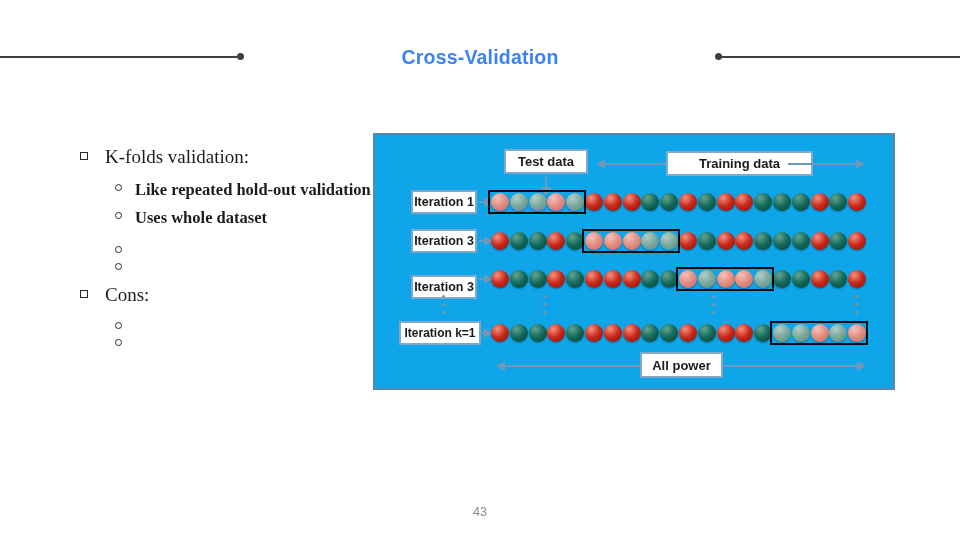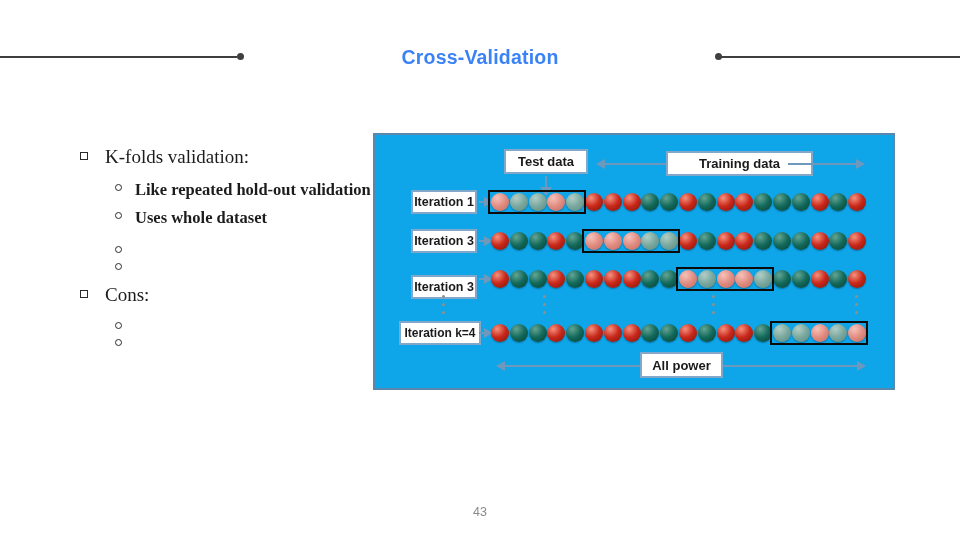--- a/index.html
+++ b/index.html
@@ -183,21 +183,21 @@
         <div class="ball teal faded" style="left: 322.8px; top: 135px;"></div>
         <div class="ball red faded" style="left: 341.6px; top: 135px;"></div>
         <div class="ball red faded" style="left: 360.4px; top: 135px;"></div>
         <div class="ball teal faded" style="left: 379.2px; top: 135px;"></div>
         <div class="ball teal" style="left: 398px; top: 135px;"></div>
         <div class="ball teal" style="left: 416.8px; top: 135px;"></div>
         <div class="ball red" style="left: 435.6px; top: 135px;"></div>
         <div class="ball teal" style="left: 454.4px; top: 135px;"></div>
         <div class="ball red" style="left: 473.2px; top: 135px;"></div>
         <div class="fold-rect" style="left: 301px; top: 132px;"></div>
-        <div class="iterbox k4" style="top: 186px;">Iteration k=4</div>
+        <div class="iterbox k4" style="top: 186px;">Iteration k=1</div>
         <div class="hline" style="left: 104px; top: 197px; width: 6px;"></div>
         <div class="tri tri-right" style="left: 109px; top: 193px;"></div>
         <div class="ball red" style="left: 116px; top: 189px;"></div>
         <div class="ball teal" style="left: 134.8px; top: 189px;"></div>
         <div class="ball teal" style="left: 153.6px; top: 189px;"></div>
         <div class="ball red" style="left: 172.4px; top: 189px;"></div>
         <div class="ball teal" style="left: 191.2px; top: 189px;"></div>
         <div class="ball red" style="left: 210px; top: 189px;"></div>
         <div class="ball red" style="left: 228.8px; top: 189px;"></div>
         <div class="ball red" style="left: 247.6px; top: 189px;"></div>

